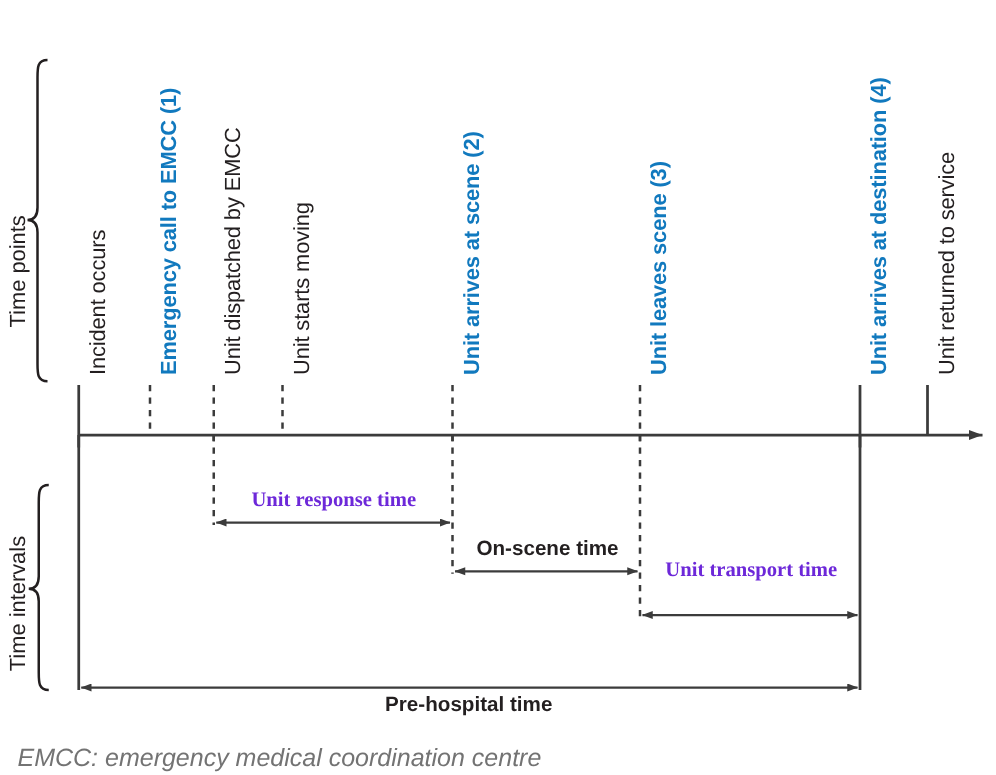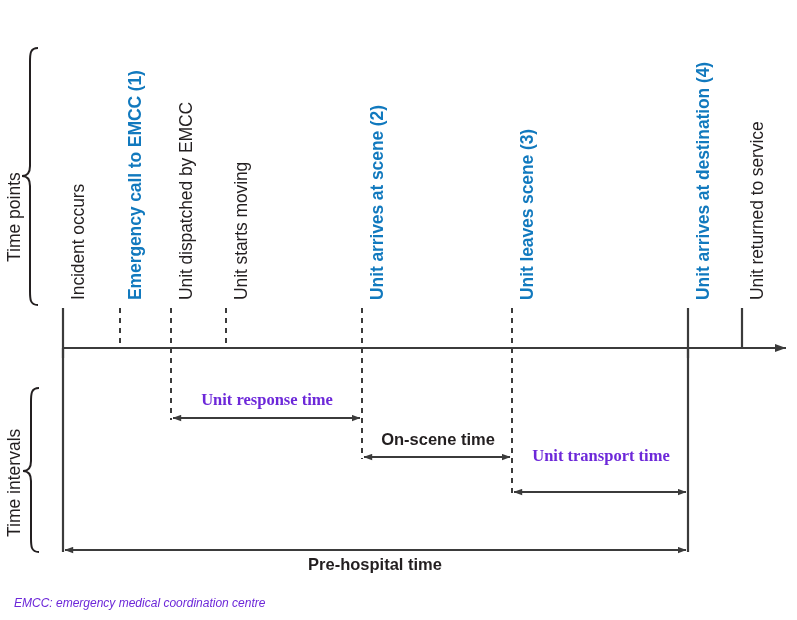--- a/index.html
+++ b/index.html
@@ -58,23 +58,23 @@
     line-height: 1;
     transform: translateX(-50%);
   }
   .iv-label.blue  { color: #6d28d9; font-family: Liberation Serif, serif; }
   .iv-label.black { color: #231f20; }
 
   .footnote {
     position: absolute;
     left: 14px;
     top: 596px;
-    font-size: 12px;
+    font-size: 20px;
     font-style: italic;
-    color: #6d28d9;
+    color: #737373;
     white-space: nowrap;
   }
 </style>
 </head>
 <body>
 
 <div id="diagram">
 
   <svg id="svg-layer" viewBox="0 0 797 620">
     <defs>

